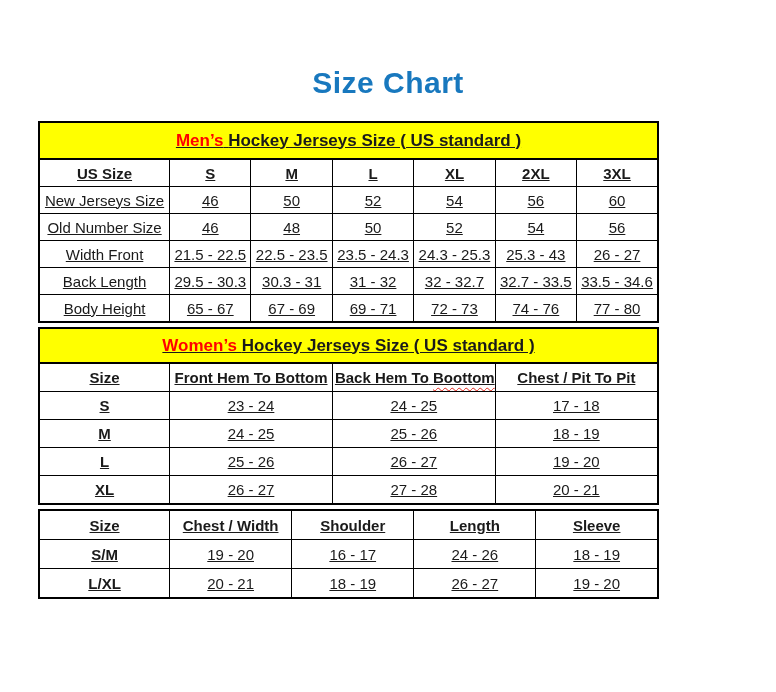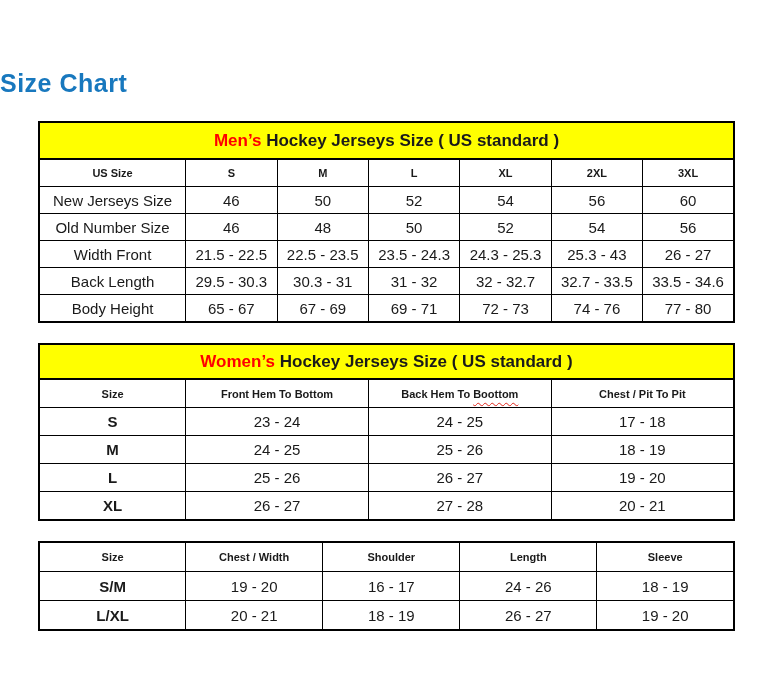--- a/index.html
+++ b/index.html
@@ -9,54 +9,56 @@
   }
   body {
     width: 776px;
     height: 692px;
     font-family: "Liberation Sans", sans-serif;
     color: #1a1a1a;
     overflow: hidden;
   }
   h1.page-title {
     margin: 64px 0 19px 0;
-    font-size: 25px;
+    text-align: center;
+    font-size: 30px;
     line-height: 38px;
     font-weight: 700;
     color: #1878BE;
     letter-spacing: 0.5px;
   }
   table.size-table {
     border-collapse: collapse;
     table-layout: fixed;
-    width: 697px;
+    width: 621px;
     margin-left: 38px;
     border: 2px solid #000;
+    text-decoration: underline;
   }
   table.size-table + table.size-table {
-    margin-top: 20px;
+    margin-top: 4px;
   }
   .size-table th, .size-table td {
     border: 1px solid #000;
     text-align: center;
     vertical-align: middle;
     padding: 0 2px;
     overflow: hidden;
     white-space: nowrap;
   }
   .size-table td.banner {
     background: #FFFF00;
     font-weight: 700;
     font-size: 17px;
     border: 2px solid #000;
   }
   .banner .accent { font-weight: 700; }
   .size-table th {
     font-weight: 700;
-    font-size: 11px;
+    font-size: 15px;
   }
   .size-table td {
     font-size: 15px;
     font-weight: 400;
   }
   .size-table td.row-label-bold { font-weight: 700; }
   
   table.mens td.banner   { height: 35px; }
   table.mens th, table.mens td:not(.banner)   { height: 26px; }
   table.womens td.banner { height: 33px; }

